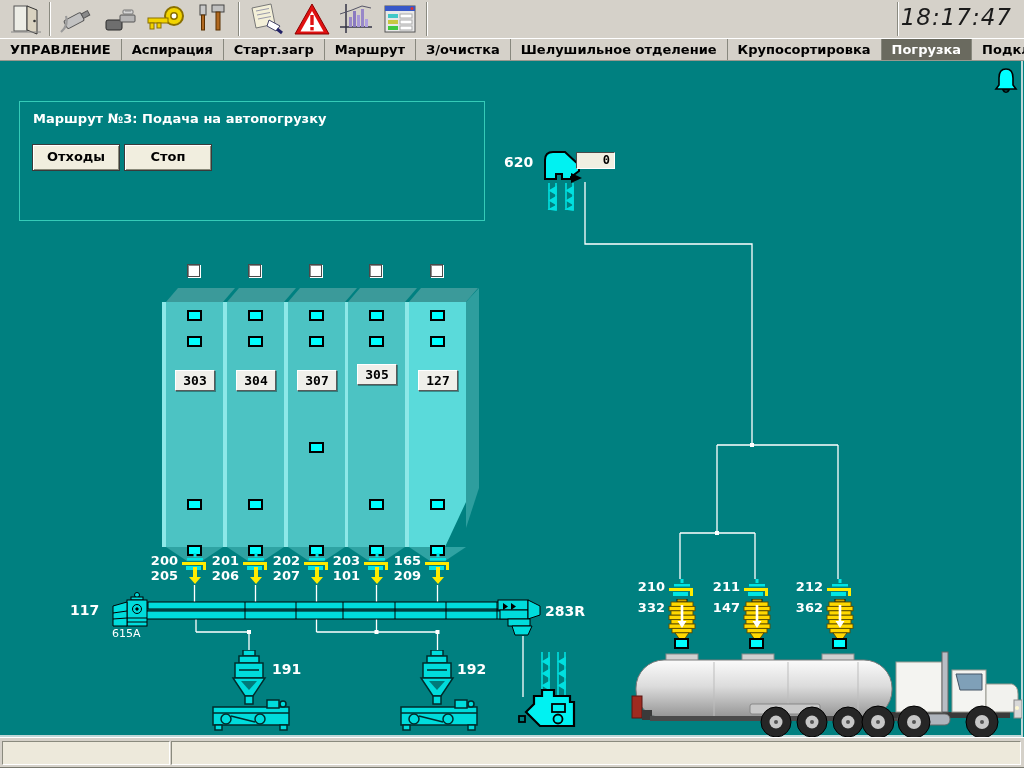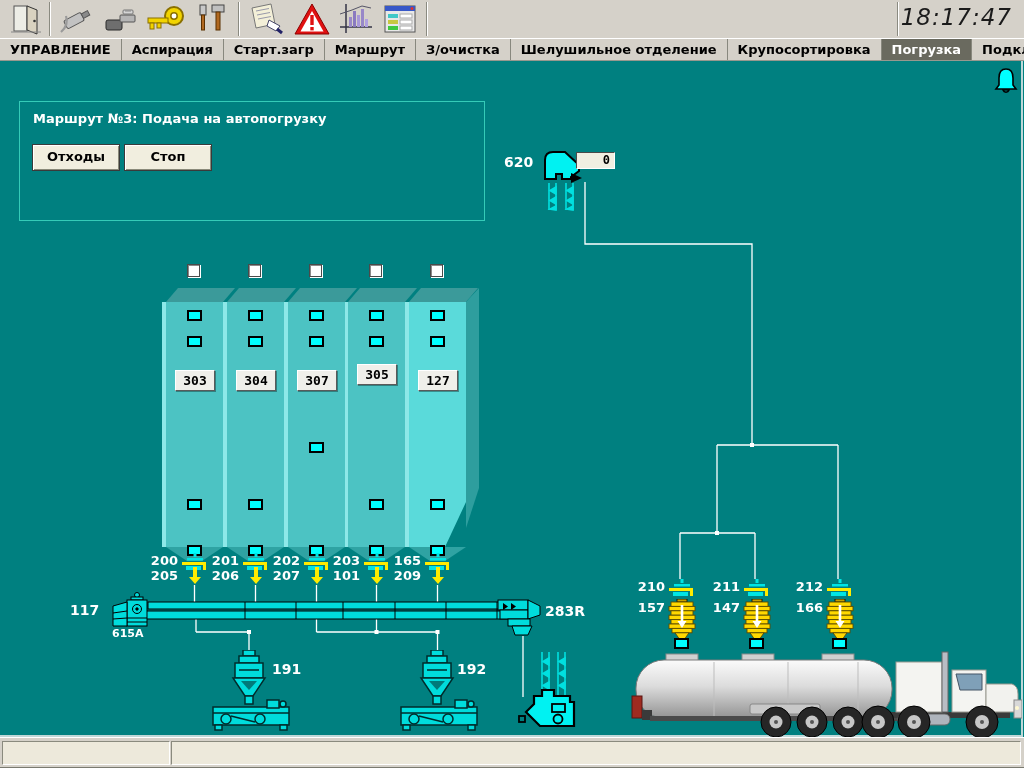--- a/index.html
+++ b/index.html
@@ -343,21 +343,21 @@
         <line x1="13" y1="28" x2="27" y2="27"></line>
       <rect x="398" y="9" width="30" height="10"></rect>
       <rect x="400" y="19" width="28" height="9"></rect>
       <polygon points="428,9 440,15 440,24 428,28"></polygon>
       <rect x="408" y="28" width="22" height="7"></rect>
       <polygon points="412,35 432,35 428,44 415,44"></polygon>
       <polygon points="403,12 408,15.5 403,19" fill="#000" stroke="none"></polygon>
       <polygon points="411,12 416,15.5 411,19" fill="#000" stroke="none"></polygon>
     </g>
   </svg>
-  <div class="wl" style="left:112px;top:566px;font-weight:bold;font-size:11px">615A</div>
+  <div class="wl" style="left:112px;top:566px;font-weight:normal;font-size:11px">615A</div>
   <div class="wl wl14" style="left:545px;top:543px">283R</div>
 
   <svg class="a" style="left:203px;top:589px" width="95" height="82" viewBox="0 0 95 82">
     <g fill="#00DCDC" stroke="#002B2B" stroke-width="1.5">
       <rect x="40" y="0" width="12" height="6"></rect>
         <rect x="36" y="6" width="20" height="7"></rect>
       <rect x="32" y="13" width="28" height="15"></rect>
         <line x1="36" y1="20" x2="56" y2="20"></line>
       <polygon points="30,28 62,28 50,46 42,46"></polygon>
       <polygon points="38,31 46,40 54,31" fill="#007A7A" stroke="none"></polygon>
@@ -439,23 +439,23 @@
   <div class="wl rt" style="left:785px;top:519px">212</div>
   <svg class="a" style="left:667px;top:518px" width="30" height="20">
       <use href="#sym-gate"></use>
     </svg>
   <svg class="a" style="left:742px;top:518px" width="30" height="20">
       <use href="#sym-gate"></use>
     </svg>
   <svg class="a" style="left:825px;top:518px" width="30" height="20">
       <use href="#sym-gate"></use>
     </svg>
-  <div class="wl rt" style="left:627px;top:540px">157</div>
+  <div class="wl rt" style="left:627px;top:540px">332</div>
   <div class="wl rt" style="left:702px;top:540px">147</div>
-  <div class="wl rt" style="left:785px;top:540px">166</div>
+  <div class="wl rt" style="left:785px;top:540px">362</div>
   <svg class="a" style="left:668px;top:538px" width="28" height="40">
       <use href="#sym-bellows"></use>
     </svg>
   <svg class="a" style="left:743px;top:538px" width="28" height="40">
       <use href="#sym-bellows"></use>
     </svg>
   <svg class="a" style="left:826px;top:538px" width="28" height="40">
       <use href="#sym-bellows"></use>
     </svg>
   <div class="ind" style="left:674px;top:577px"></div>

